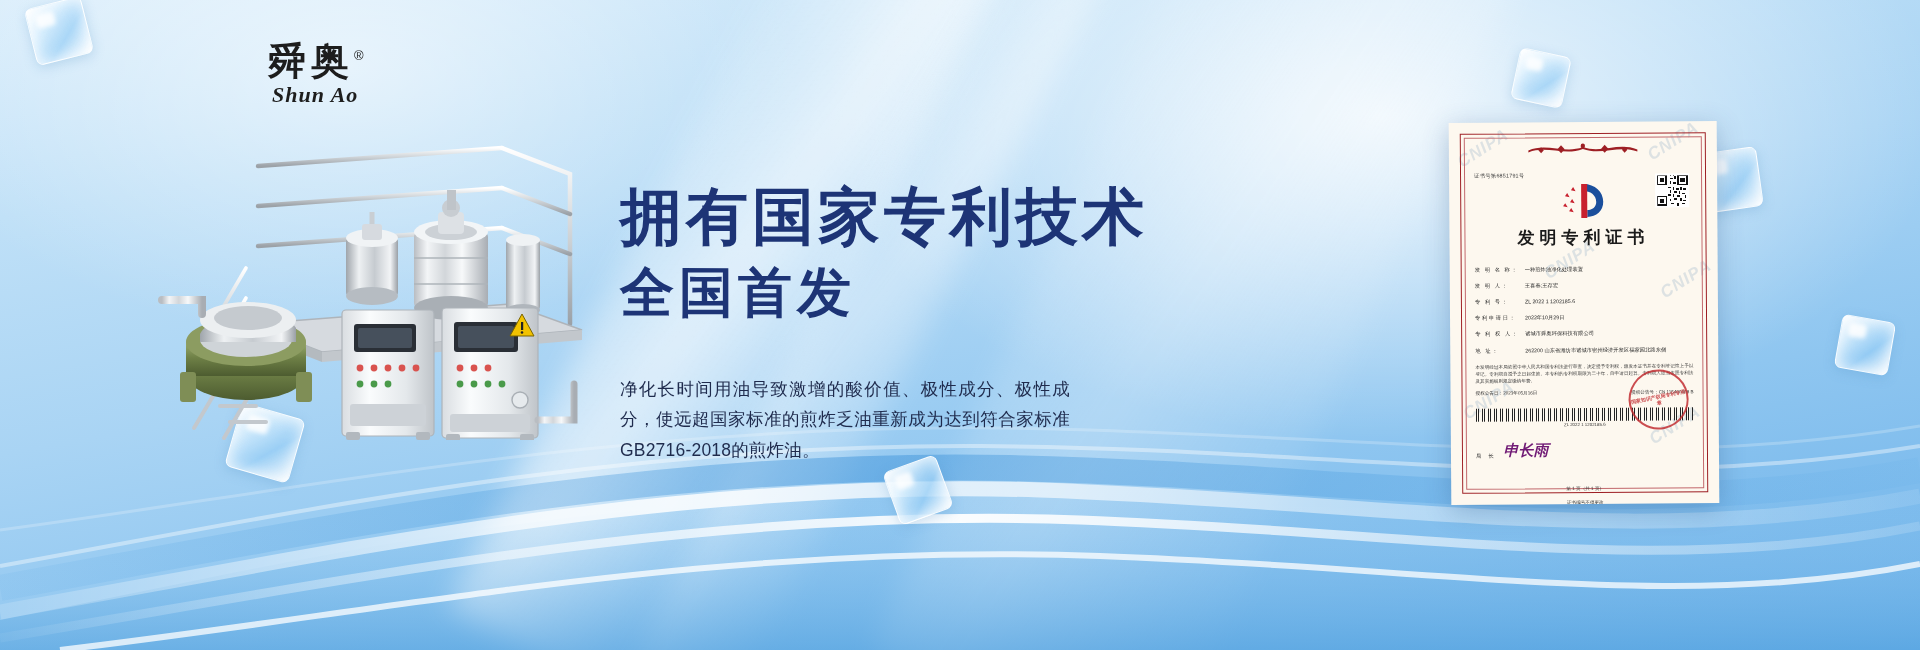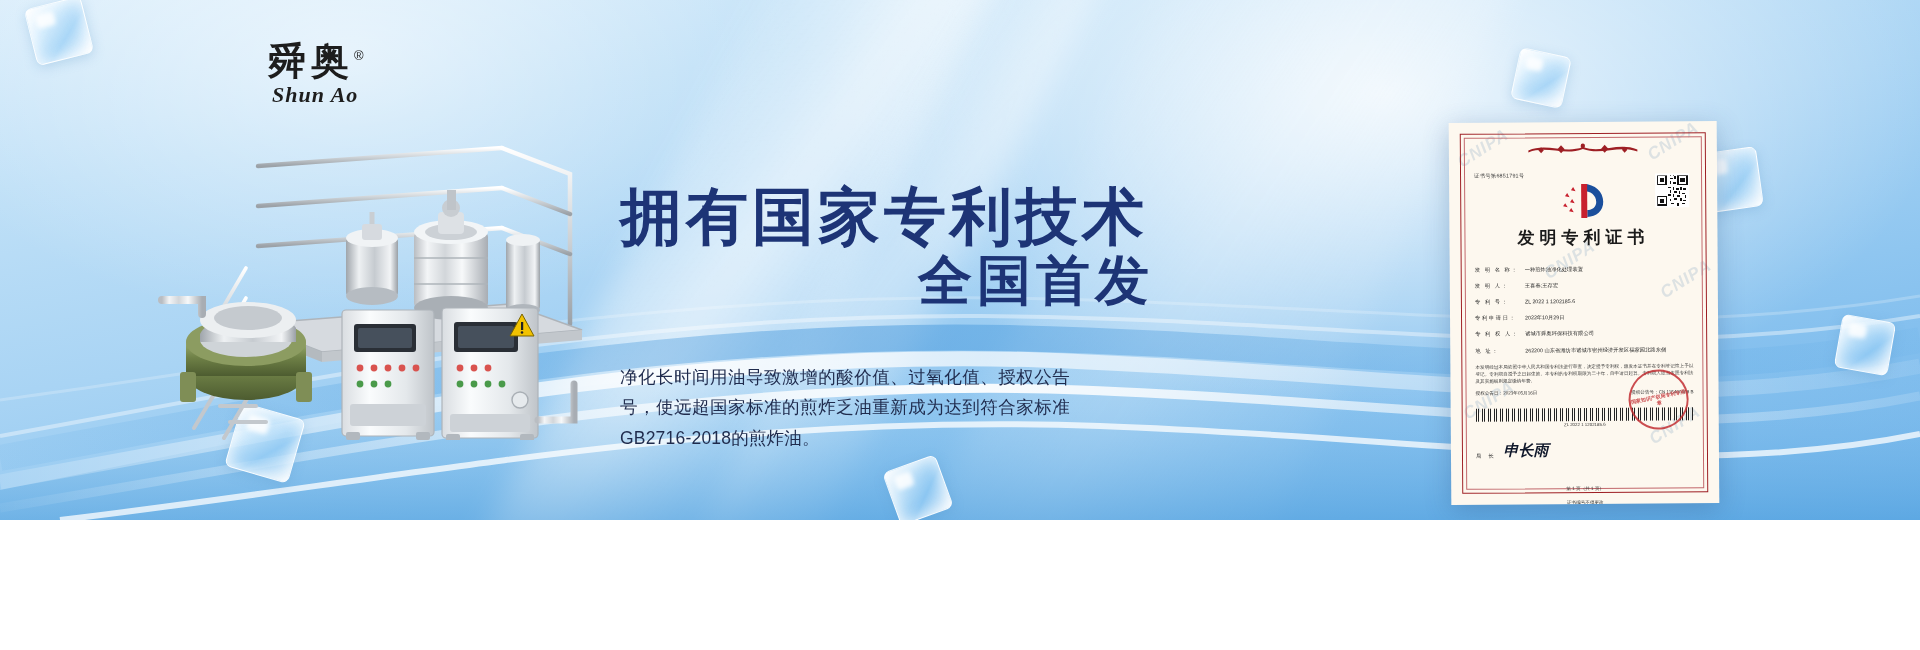--- a/index.html
+++ b/index.html
@@ -4,21 +4,21 @@
 <style>
   * { box-sizing: border-box; margin: 0; padding: 0; }
   html, body {
     width: 1920px; height: 650px;
     overflow: hidden;
     font-family: "Liberation Sans", "DejaVu Sans", sans-serif;
   }
 
   #banner {
     position: relative;
-    width: 1920px; height: 520px;
+    width: 1920px; height: 650px;
     overflow: hidden;
     background:
       radial-gradient(ellipse 900px 520px at 72% 18%, rgba(255,255,255,0.80) 0%, rgba(255,255,255,0.0) 62%),
       radial-gradient(ellipse 700px 420px at 18% 10%, rgba(255,255,255,0.55) 0%, rgba(255,255,255,0.0) 65%),
       linear-gradient(170deg, #d9edfb 0%, #bfe0f7 22%, #a9d4f4 46%, #8fc6f0 68%, #79b9ec 88%, #6fb3ea 100%);
   }
 
   
   .beam {
     position: absolute;
@@ -70,22 +70,22 @@
   #machine { position: absolute; left: 150px; top: 128px; width: 510px; height: 312px; }
 
   
   #copy { position: absolute; left: 620px; top: 184px; width: 560px; }
   .headline-1 {
     font-size: 62px; font-weight: 700; letter-spacing: 4px;
     color: #1d3476; line-height: 1.08; white-space: nowrap;
   }
   .headline-2 {
     font-size: 54px; font-weight: 700; letter-spacing: 5px;
-    color: #1d3476; line-height: 1.1; text-align: right;
-    padding-right: 26px; white-space: nowrap;
+    color: #1d3476; line-height: 1.1; 
+    padding-right: 26px; margin-top: 12px; white-space: nowrap;
   }
   .body-copy {
     margin-top: 52px; width: 450px;
     font-size: 17.5px; line-height: 1.72; color: #1f2b4d;
     text-align: justify; letter-spacing: .2px;
   }
 
   
   #cert {
     position: absolute; left: 1450px; top: 122px;
@@ -137,21 +137,21 @@
   }
   .cert-barcode {
     position: relative; margin-top: 13px; height: 13px;
     background: repeating-linear-gradient(90deg, #222 0 1px, transparent 1px 2px, #222 2px 3.5px, transparent 3.5px 6px);
   }
   .cert-barcode-num { position: relative; font-size: 4.4px; text-align: center; color: #333; margin-top: 1px; }
   .cert-sign { position: relative; display: flex; margin-top: 14px; align-items: flex-end; }
   .cert-sign .lbl { font-size: 5.2px; color: #2b2b2b; line-height: 1.7; letter-spacing: 1px; }
   .cert-sign .name {
     font-family: "Liberation Serif", "DejaVu Serif", serif;
-    font-size: 15px; color: #0f172a; margin-left: 9px; font-weight: 700;
+    font-size: 15px; color: #701a75; margin-left: 9px; font-weight: 700;
     font-style: italic;
   }
   .cert-seal {
     position: absolute; right: 18px; bottom: 62px;
     width: 60px; height: 60px; border-radius: 50%;
     border: 2.2px solid #c0282d; color: #c0282d;
     opacity: .82; transform: rotate(-11deg);
     display: flex; align-items: center; justify-content: center;
     font-size: 5px; text-align: center; line-height: 1.3; font-weight: 700;
   }
@@ -386,21 +386,21 @@
       <rect x="196" y="304" width="14" height="8" rx="2"></rect>
       <rect x="266" y="304" width="14" height="8" rx="2"></rect>
       <rect x="296" y="306" width="14" height="8" rx="2"></rect>
       <rect x="370" y="306" width="14" height="8" rx="2"></rect>
     </g>
   </svg>
 
   <div id="copy">
     <div class="headline-1">拥有国家专利技术</div>
     <div class="headline-2">全国首发</div>
-    <p class="body-copy">净化长时间用油导致激增的酸价值、过氧化值、授权公告号，使远超国家标准的煎炸乏油重新成为达到符合家标准GB2716-2018的煎炸油。</p>
+    <p class="body-copy">净化长时间用油导致激增的酸价值、极性成分、极性成分，使远超国家标准的煎炸乏油重新成为达到符合家标准GB2716-2018的煎炸油。</p>
   </div>
 
   <div id="cert">
     <div class="cert-wm" style="left:6px;  top:16px;">CNIPA</div>
     <div class="cert-wm" style="left:196px;top:10px;">CNIPA</div>
     <div class="cert-wm" style="left:92px; top:128px;">CNIPA</div>
     <div class="cert-wm" style="left:208px;top:148px;">CNIPA</div>
     <div class="cert-wm" style="left:10px; top:268px;">CNIPA</div>
     <div class="cert-wm" style="left:196px;top:294px;">CNIPA</div>
 

